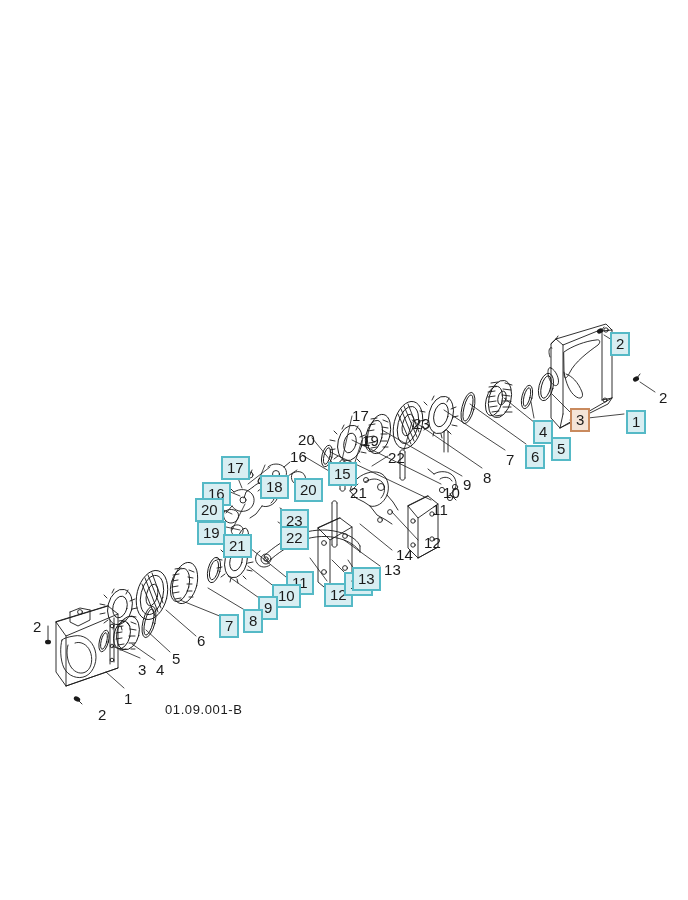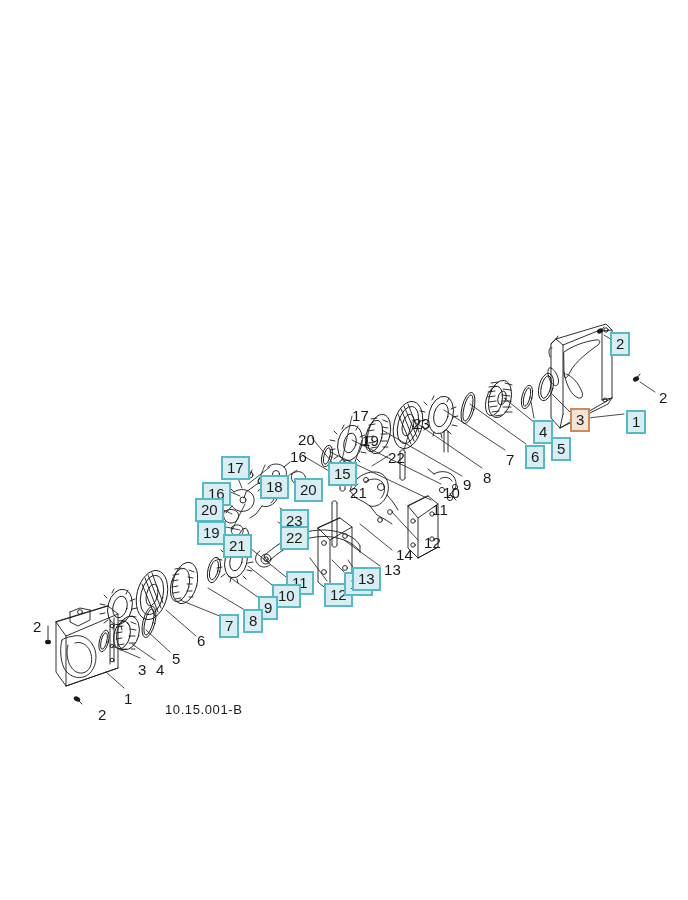--- a/index.html
+++ b/index.html
@@ -432,15 +432,15 @@
         <div class="callout boxed" style="left: 219px; top: 614px;">7</div>
         <div class="callout plain" style="left: 197px; top: 633px;">6</div>
         <div class="callout plain" style="left: 172px; top: 651px;">5</div>
         <div class="callout plain" style="left: 156px; top: 662px;">4</div>
         <div class="callout plain" style="left: 138px; top: 662px;">3</div>
         <div class="callout plain" style="left: 124px; top: 691px;">1</div>
         <div class="callout plain" style="left: 33px; top: 619px;">2</div>
         <div class="callout plain" style="left: 98px; top: 707px;">2</div>
       </div>
 
-    <div class="drawing-code" style="left:165px; top:702px;">10.15.001-B</div>
+    <div class="drawing-code" style="left:165px; top:702px;">01.09.001-B</div>
   </div>
 </div>
 
 </body></html>

